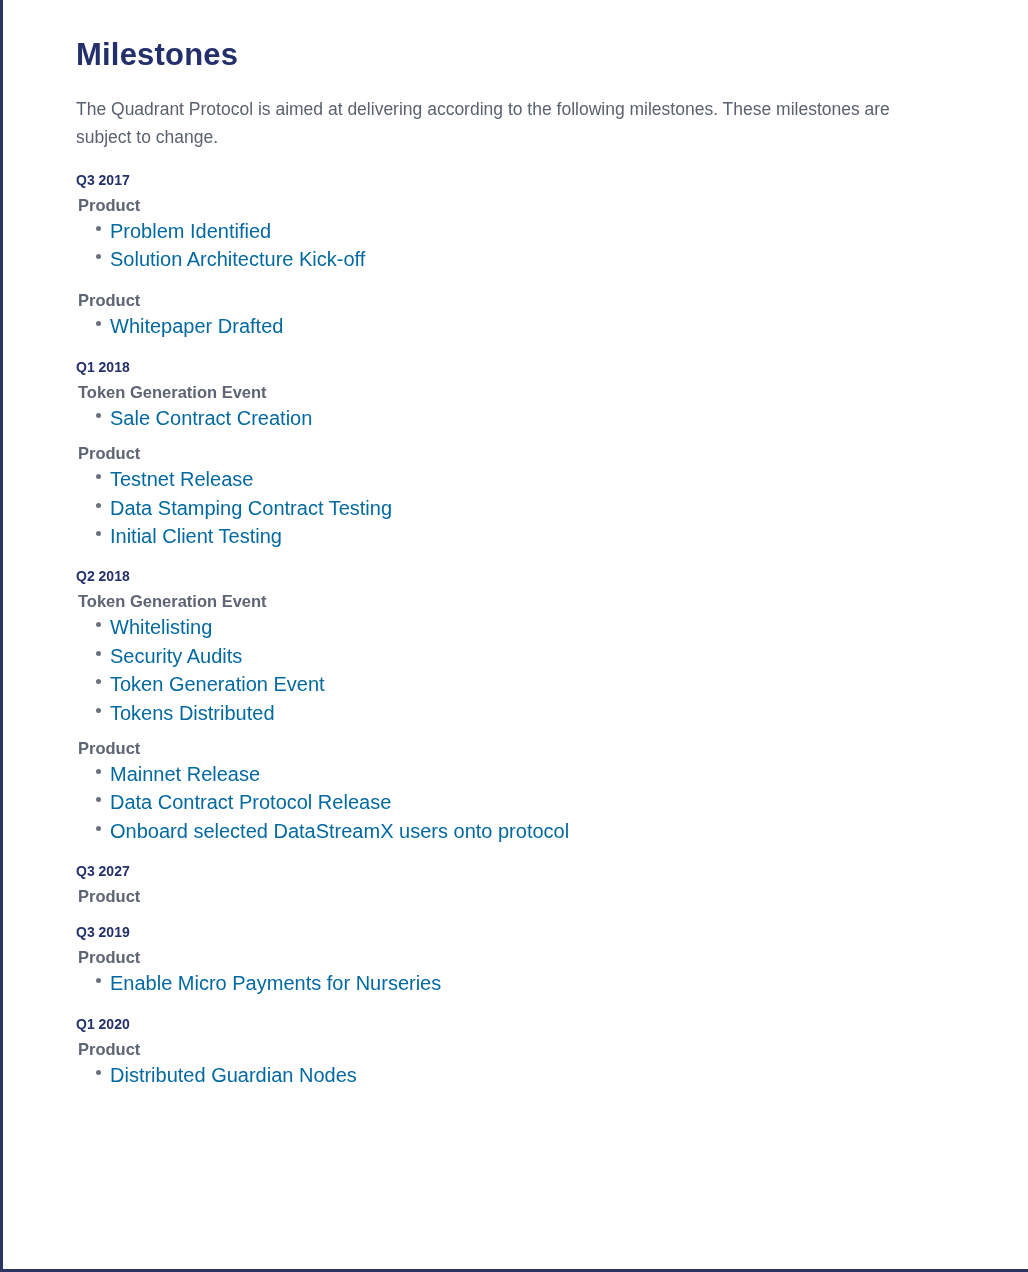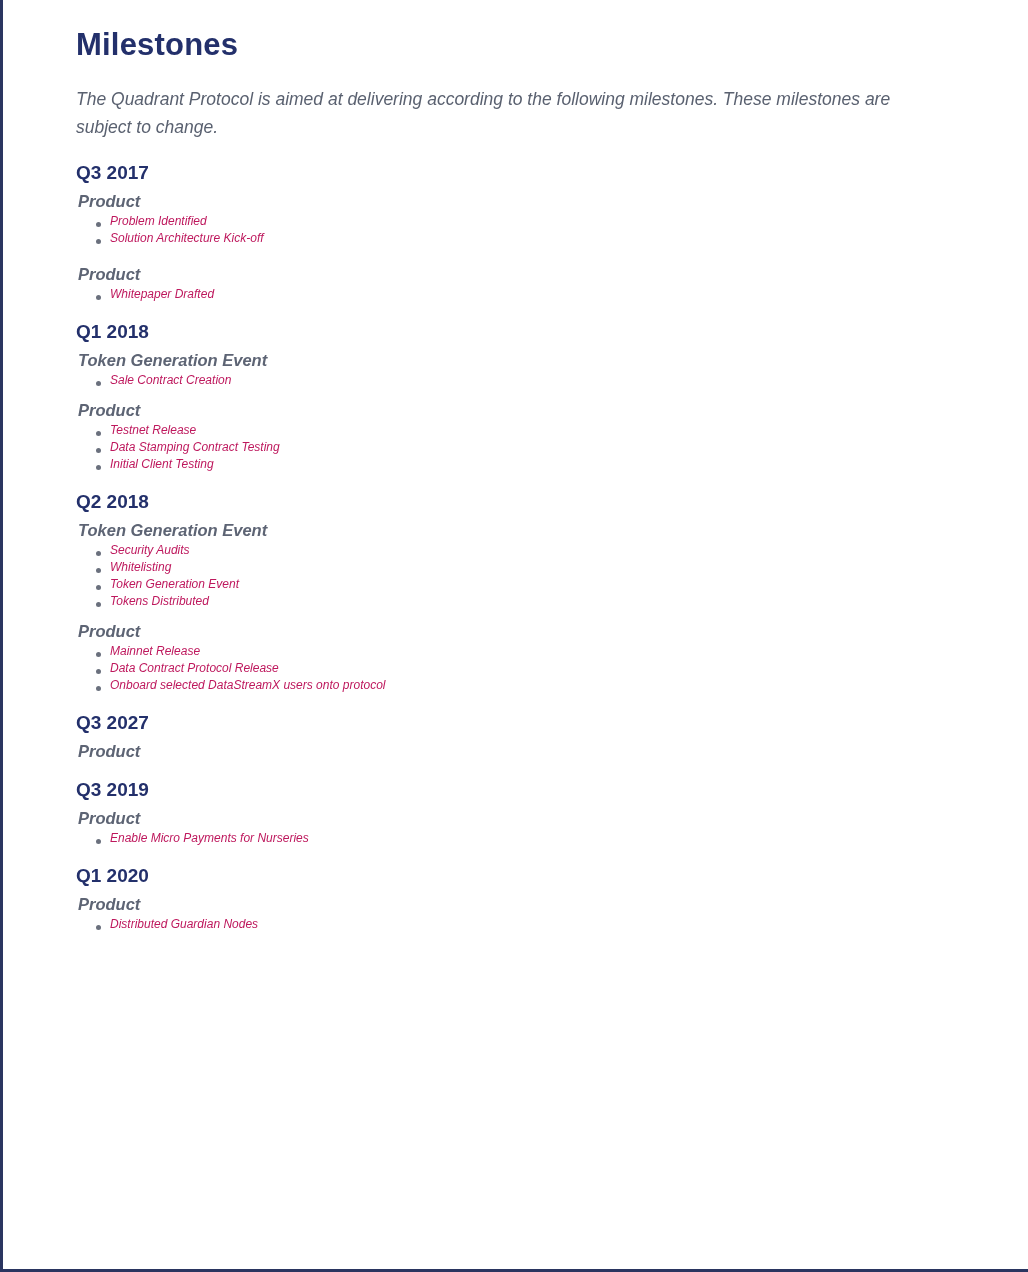--- a/index.html
+++ b/index.html
@@ -20,66 +20,64 @@
     left: 0;
     top: 0;
     width: 1028px;
     height: 1272px;
     box-sizing: border-box;
     border-left: 3px solid #2a3560;
     border-bottom: 3px solid #2a3560;
     background: #ffffff;
   }
   .content {
-    padding: 27px 60px 0 73px;
+    padding: 37px 60px 0 73px;
   }
   h1.page-title {
     font-size: 31px;
     font-weight: bold;
     color: #23306b;
     margin: 0 0 22px 0;
     letter-spacing: 0.2px;
   }
   p.intro {
     font-size: 17.5px;
     line-height: 1.62;
     color: #5a6170;
     margin: 16px 0 20px 0;
     max-width: 840px;
-    font-style: italic;
   }
   .quarter {
     margin-bottom: 18px;
   }
   h2.quarter-title {
-    font-size: 19px;
+    font-size: 14px;
     font-weight: bold;
     color: #23306b;
     margin: 0 0 8px 0;
   }
   .group {
     margin-bottom: 12px;
-    font-style: italic;
   }
   h3.group-title {
     font-size: 16.5px;
     font-weight: bold;
     color: #5d6474;
     margin: 0 0 2px 2px;
   }
   ul.items {
     margin: 0 0 0 0;
     padding: 0 0 0 34px;
     list-style: none;
   }
   ul.items li {
     position: relative;
-    font-size: 12px;
+    font-size: 20px;
     line-height: 1.42;
-    color: #be185d;
+    color: #0369a1;
     padding-left: 0;
   }
   ul.items li::before {
     content: "";
     position: absolute;
     left: -14px;
     top: 9px;
     width: 5px;
     height: 5px;
     border-radius: 50%;
@@ -127,22 +125,22 @@
               <li>Data Stamping Contract Testing</li>
               <li>Initial Client Testing</li>
             </ul>
           </div>
         </div>
         <div class="quarter">
           <h2 class="quarter-title">Q2 2018</h2>
           <div class="group">
             <h3 class="group-title">Token Generation Event</h3>
             <ul class="items">
+              <li>Whitelisting</li>
               <li>Security Audits</li>
-              <li>Whitelisting</li>
               <li>Token Generation Event</li>
               <li>Tokens Distributed</li>
             </ul>
           </div>
           <div class="group">
             <h3 class="group-title">Product</h3>
             <ul class="items">
               <li>Mainnet Release</li>
               <li>Data Contract Protocol Release</li>
               <li>Onboard selected DataStreamX users onto protocol</li>

